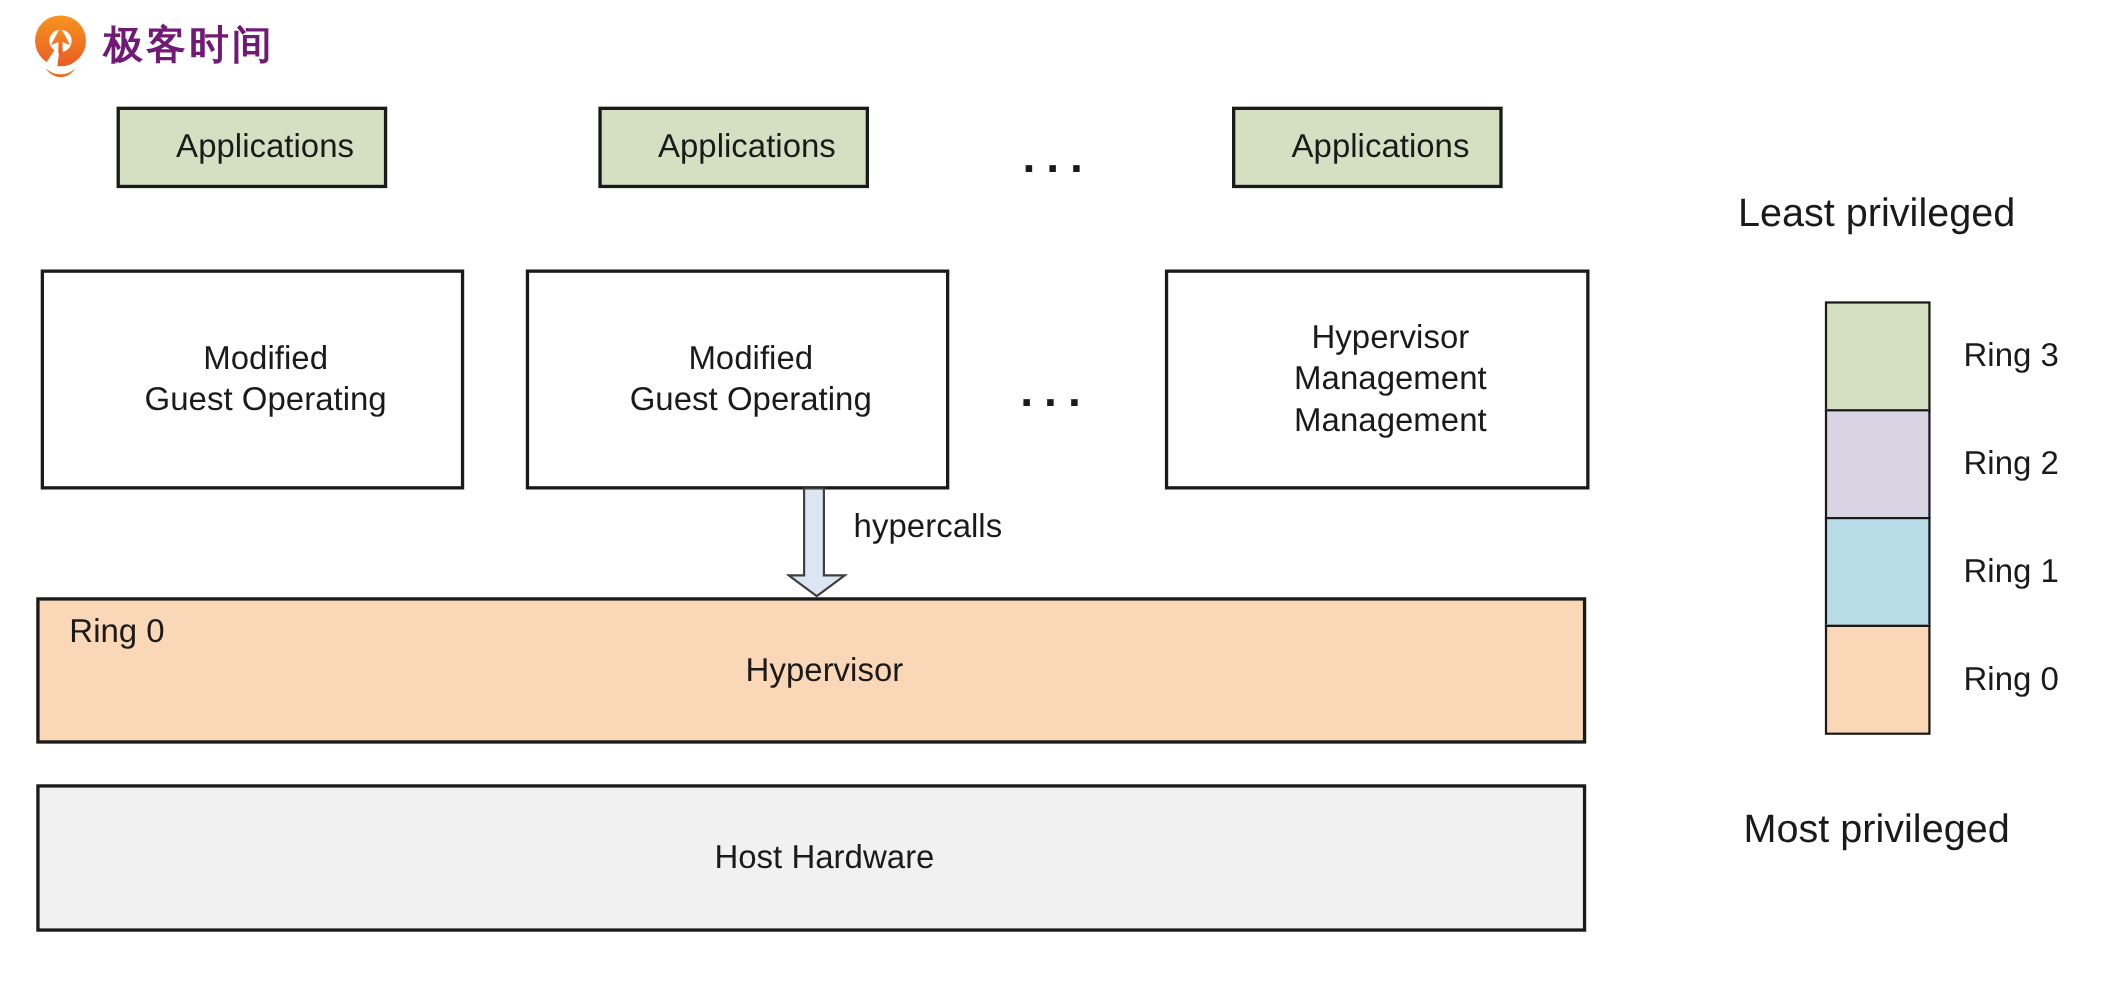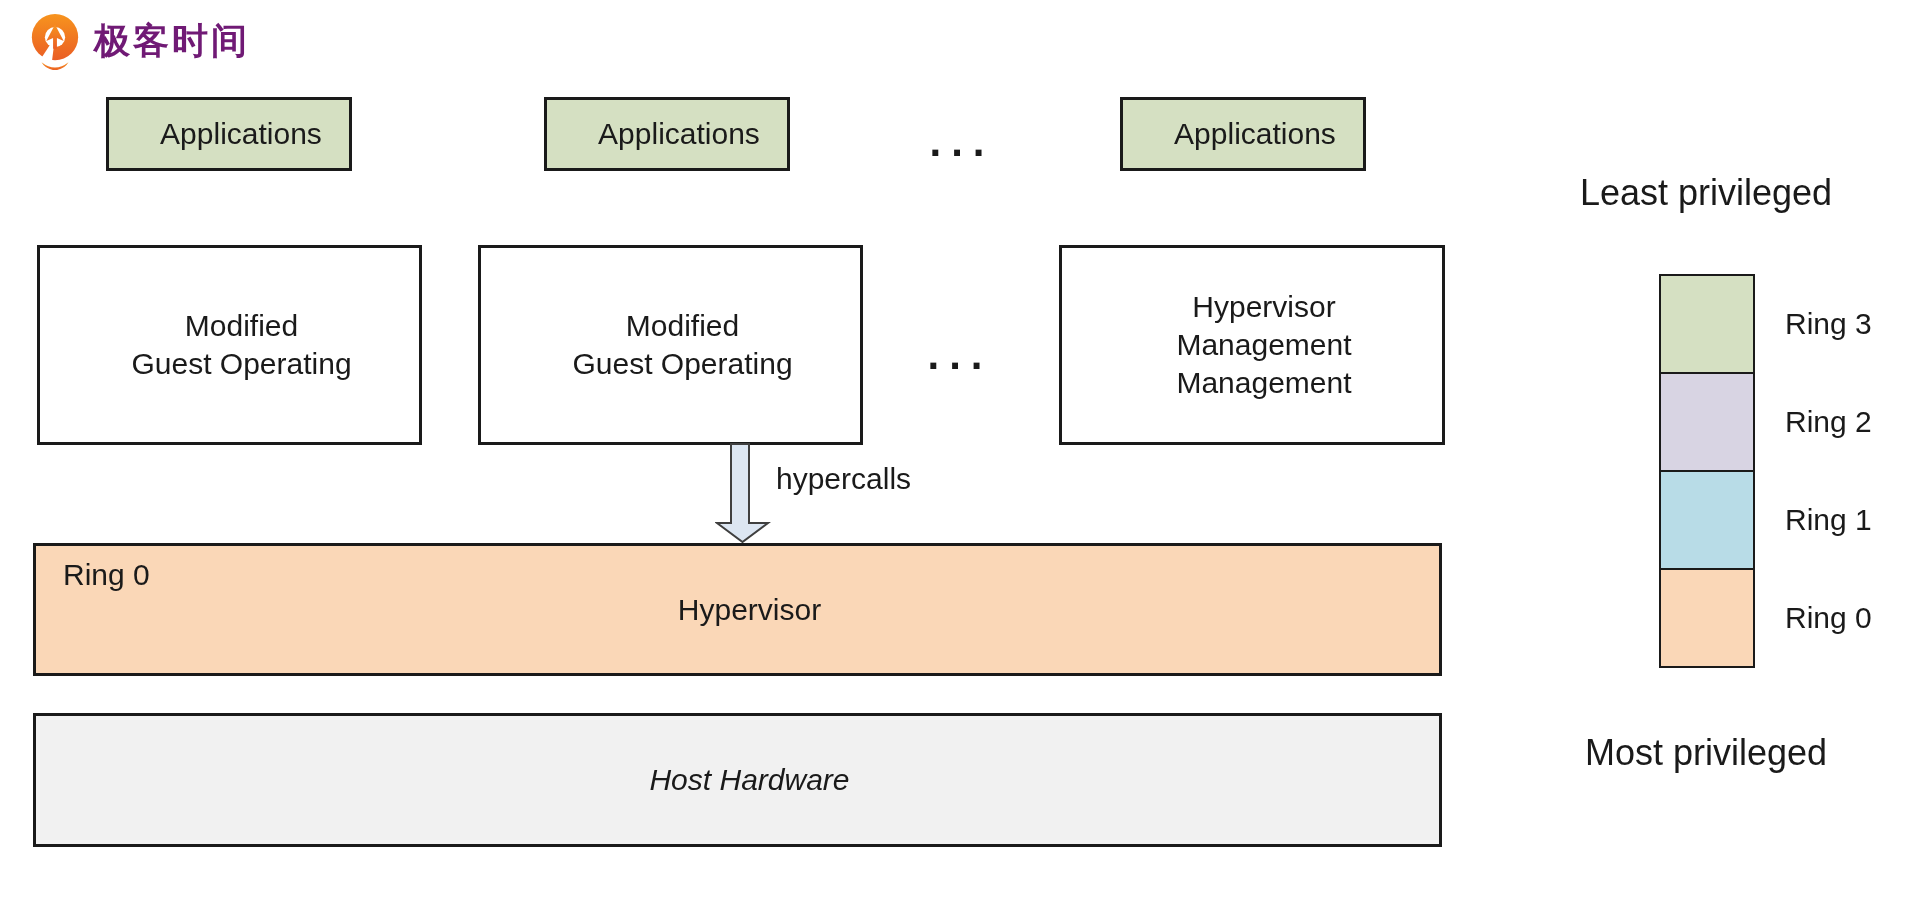--- a/index.html
+++ b/index.html
@@ -22,21 +22,21 @@
   .os2 { left:478px; width:385px; }
   .os3 { left:1059px; width:386px; }
 
   .dots { position:absolute; font-size:42px; font-weight:700; letter-spacing:10px;
           display:flex; align-items:center; justify-content:center; color:#1a1a1a; }
   .dots1 { left:897px; top:105px; width:130px; height:74px; }
   .dots2 { left:895px; top:255px; width:130px; height:200px; }
 
   .hyperv { left:33px; top:543px; width:1409px; height:133px; background:#fad7b7; }
   .ring0-tag { position:absolute; left:27px; top:12px; font-size:30px; }
-  .hosthw { left:33px; top:713px; width:1409px; height:134px; background:#f1f1f1;font-style:italic; }
+  .hosthw { left:33px; top:713px; width:1409px; height:134px; background:#f1f1f1; }
 
   .arrow-svg { position:absolute; left:715px; top:443px; }
   .hypercalls { position:absolute; left:776px; top:462px; font-size:30px; }
 
   
   .priv-label { position:absolute; width:280px; text-align:center; font-size:36px; }
   .least { left:1566px; top:172px; }
   .most  { left:1566px; top:732px; }
   .ring-seg { position:absolute; left:1659px; width:96px; height:100px; border:2px solid #1a1a1a; }
   .ring-label { position:absolute; left:1785px; width:150px; height:40px;

